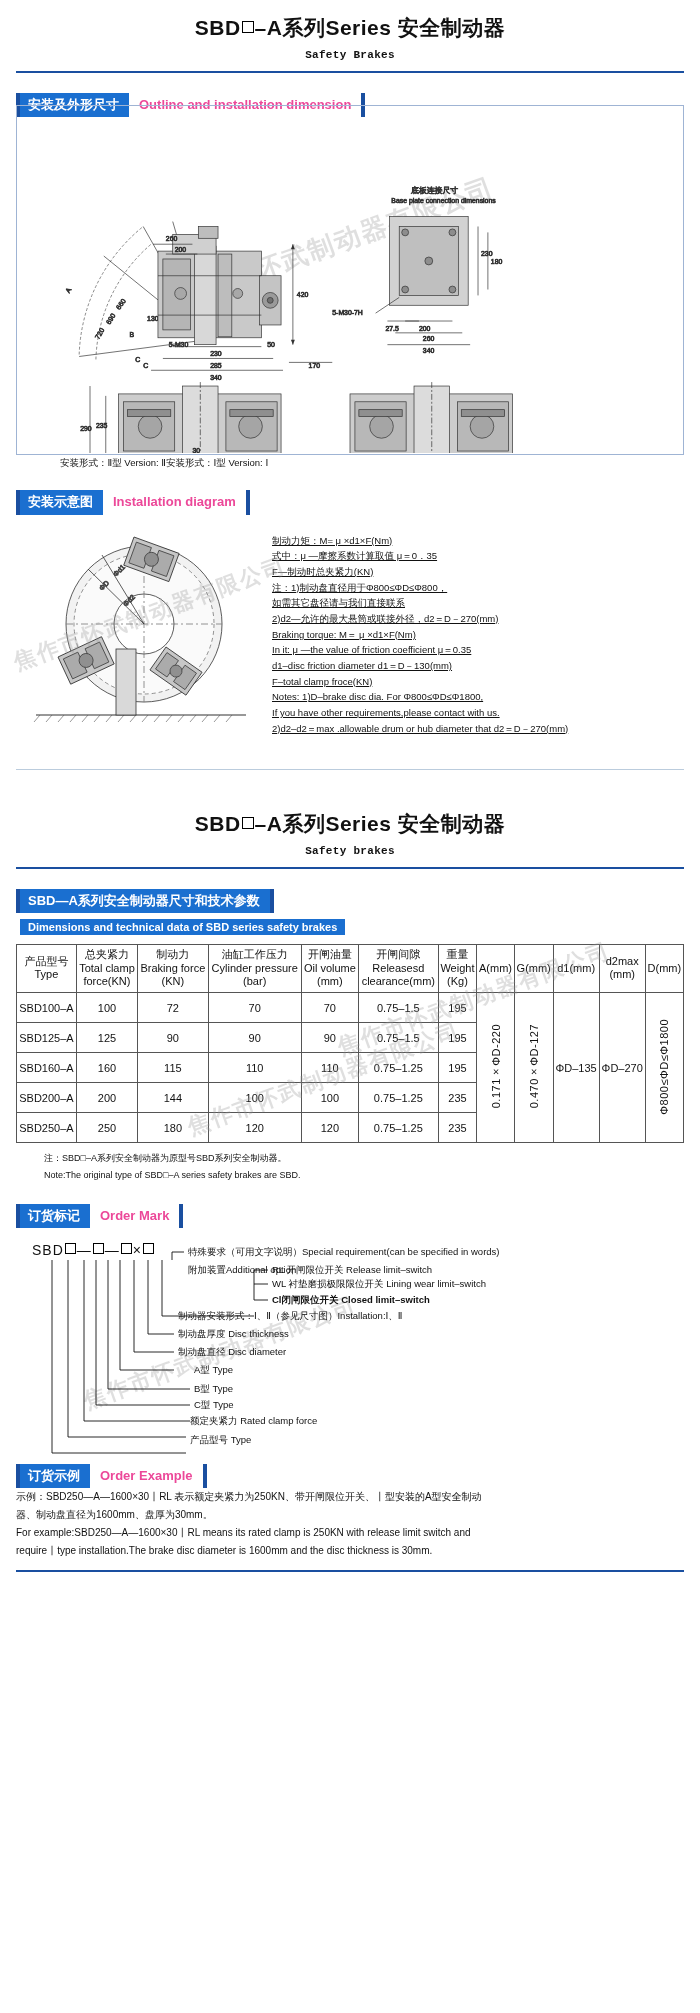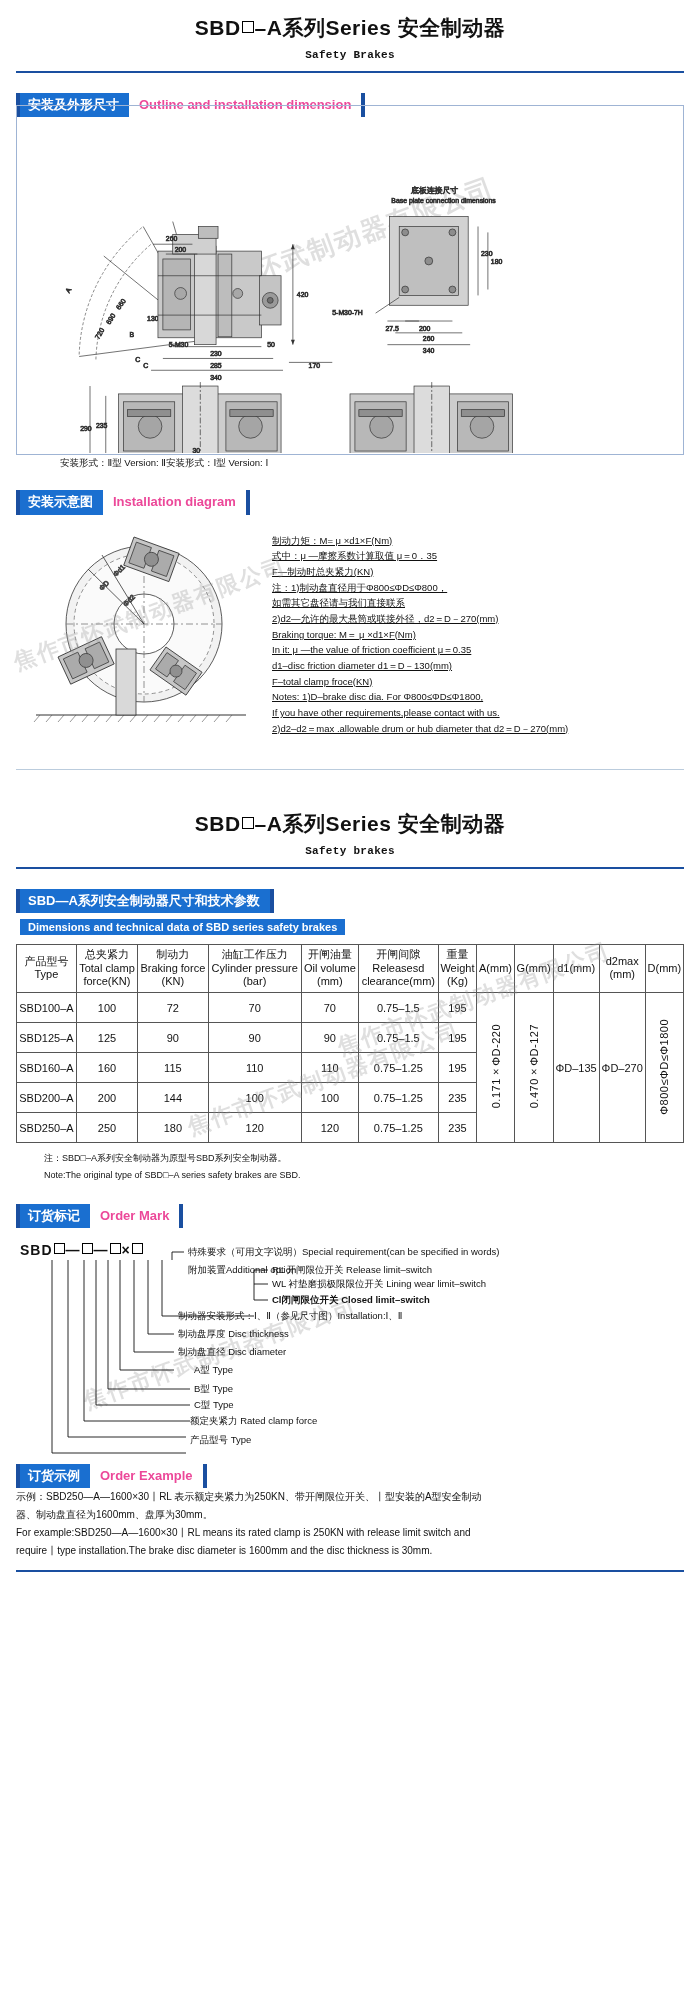--- a/index.html
+++ b/index.html
@@ -135,23 +135,23 @@
   
   .order-area {
     position: relative;
     margin: 10px 16px 0 16px;
     height: 250px;
     font-size: 9.5px;
   }
   .order-area .lbl { position: absolute; white-space: nowrap; }
   .order-code {
     position: absolute;
-    left: 4px; top: 4px;
+    left: 16px; top: 4px;
     font-size: 14px;
-    font-weight: bold;
+    font-weight: normal;
     letter-spacing: 1px;
   }
   .order-code .sq {
     display: inline-block; width: 11px; height: 11px;
     border: 1.3px solid #000; vertical-align: 1px; margin: 0 1px;
   }
   .order-svg { position: absolute; left: 0; top: 0; }
 
   
   .example {

